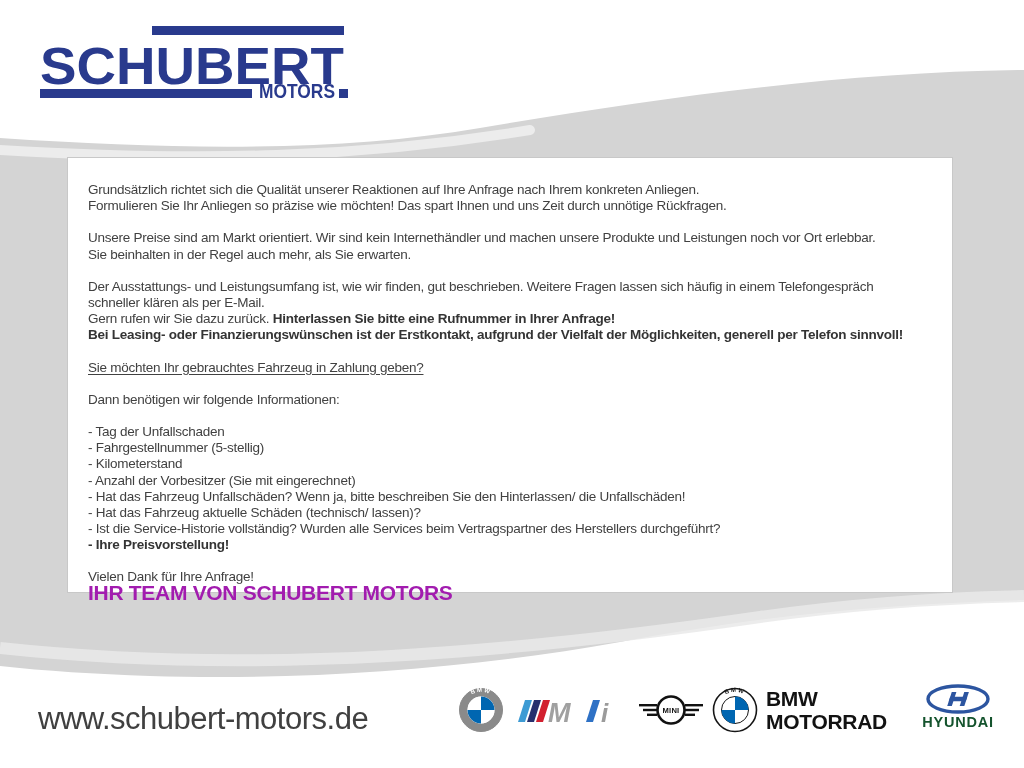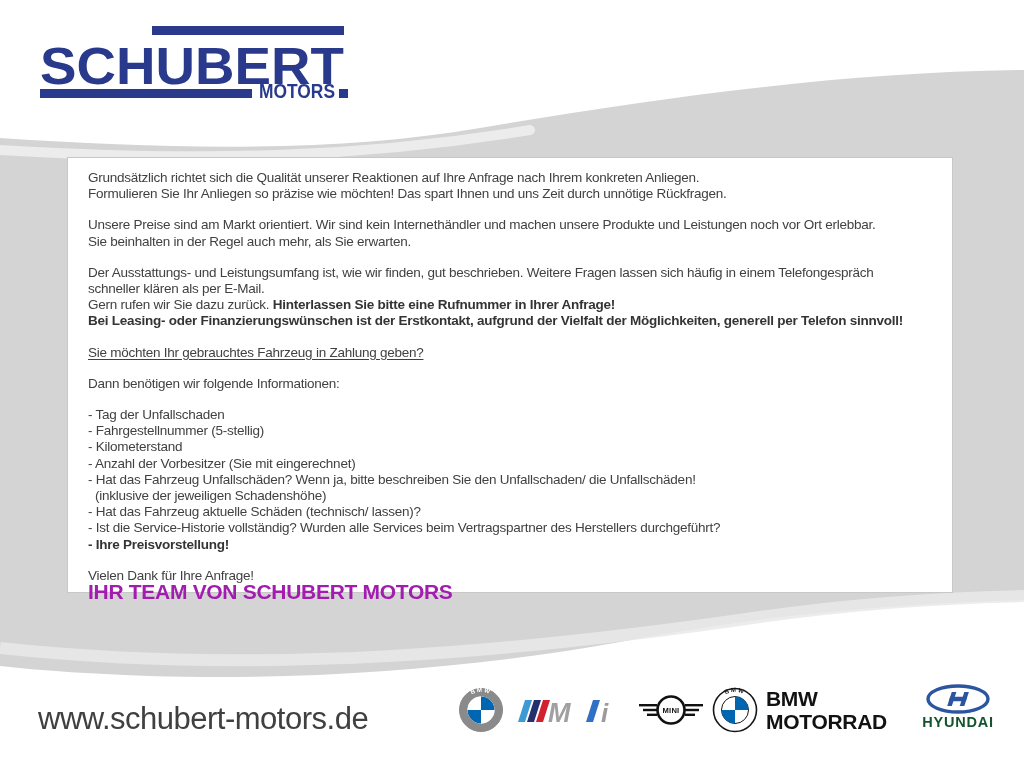--- a/index.html
+++ b/index.html
@@ -15,21 +15,21 @@
   .logo{position:absolute;left:40px;top:22px;z-index:2;}
 
   
   .msgbox{
     position:absolute;left:67px;top:157px;width:886px;height:436px;
     background:#ffffff;border:1px solid #c8c8c8;box-sizing:border-box;
     padding:8px 18px 0 20px;z-index:1;
     font-size:13.5px;line-height:16.2px;letter-spacing:-0.25px;color:#414141;
   }
   .msgbox .line{white-space:nowrap;}
-  .para{margin:4px 0 15px 0;}
+  .para{margin:16px 0 15px 0;}
   .para:last-child{margin-bottom:0;}
   .b{font-weight:bold;color:#343434;}
   .u{text-decoration:underline;text-underline-offset:2px;}
   .indent{padding-left:7px;}
   .signrow{display:flex;justify-content:space-between;align-items:baseline;margin-top:10px;flex-direction:column;}
   .team{
     font-size:21px;font-weight:bold;color:#a21caf;letter-spacing:-0.3px;
     margin-right:14px;white-space:nowrap;
   }
 
@@ -85,22 +85,21 @@
     <div class="line u">Sie möchten Ihr gebrauchtes Fahrzeug in Zahlung geben?</div>
   </div>
   <div class="para">
     <div class="line">Dann benötigen wir folgende Informationen:</div>
   </div>
   <div class="para">
     <div class="line">- Tag der Unfallschaden</div>
     <div class="line">- Fahrgestellnummer (5-stellig)</div>
     <div class="line">- Kilometerstand</div>
     <div class="line">- Anzahl der Vorbesitzer (Sie mit eingerechnet)</div>
-    <div class="line">- Hat das Fahrzeug Unfallschäden? Wenn ja, bitte beschreiben Sie den Unfallschaden/ die Unfallschäden!</div>
-    <div class="line indent">(inklusive der jeweiligen Schadenshöhe)</div>
+    <div class="line">- Hat das Fahrzeug Unfallschäden? Wenn ja, bitte beschreiben Sie den Hinterlassen/ die Unfallschäden!</div>
     <div class="line">- Hat das Fahrzeug aktuelle Schäden (technisch/ lassen)?</div>
     <div class="line">- Ist die Service-Historie vollständig? Wurden alle Services beim Vertragspartner des Herstellers durchgeführt?</div>
     <div class="line b">- Ihre Preisvorstellung!</div>
   </div>
   <div class="signrow">
     <div class="line">Vielen Dank für Ihre Anfrage!</div>
     <div class="team">IHR TEAM VON SCHUBERT MOTORS</div>
   </div>
 </div>
 

